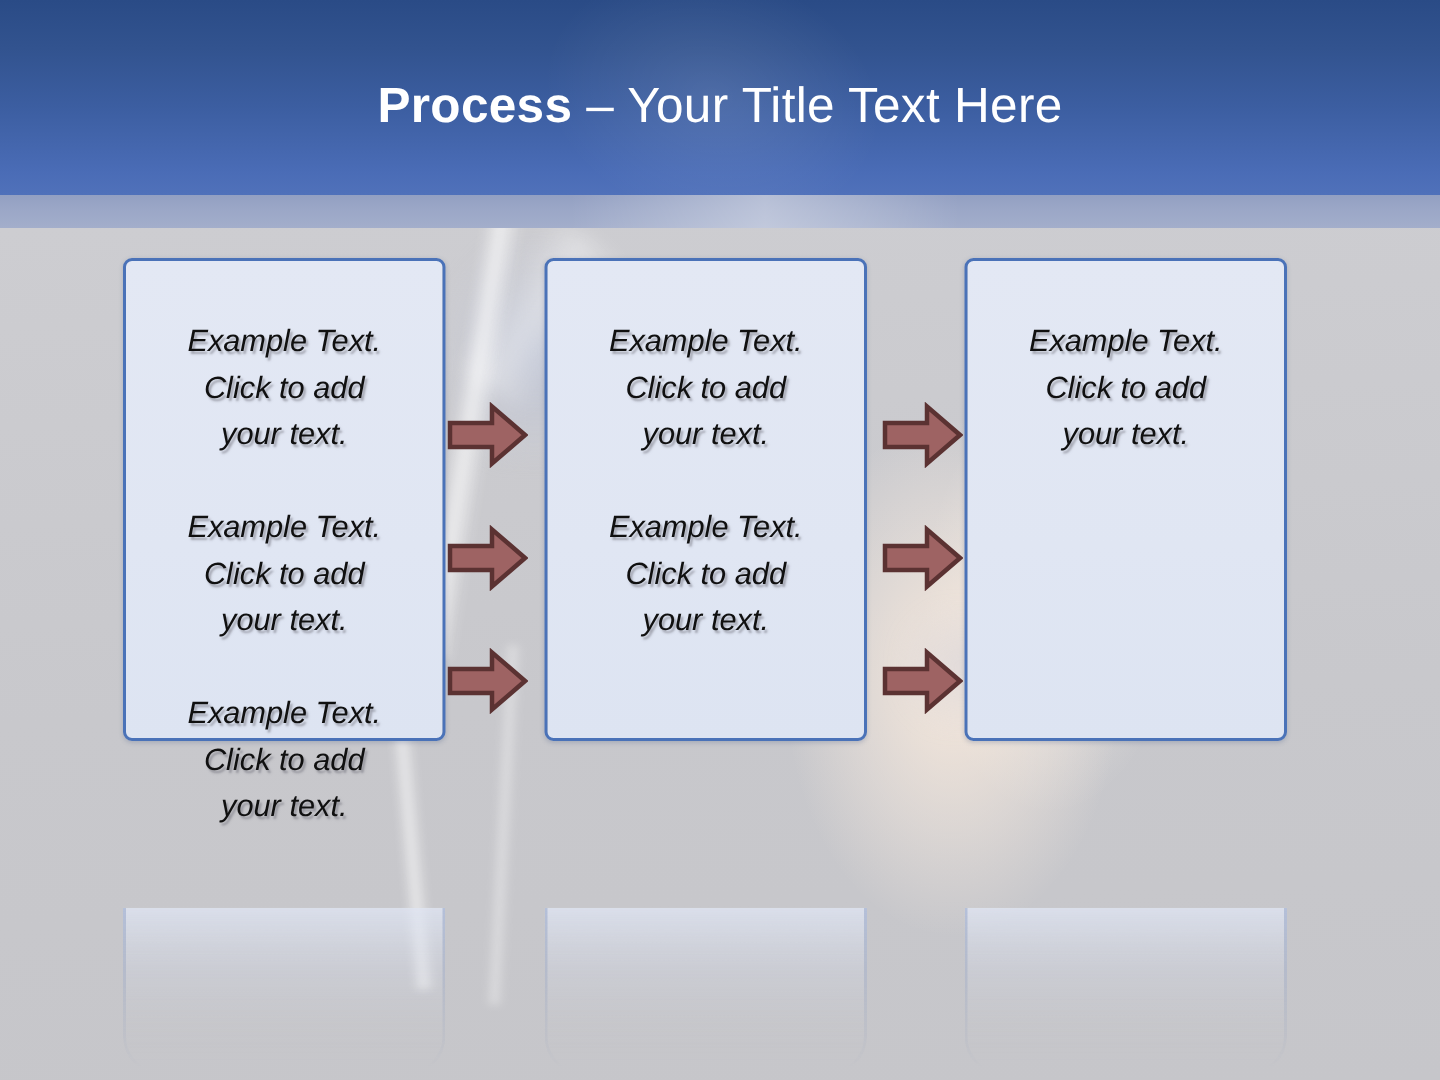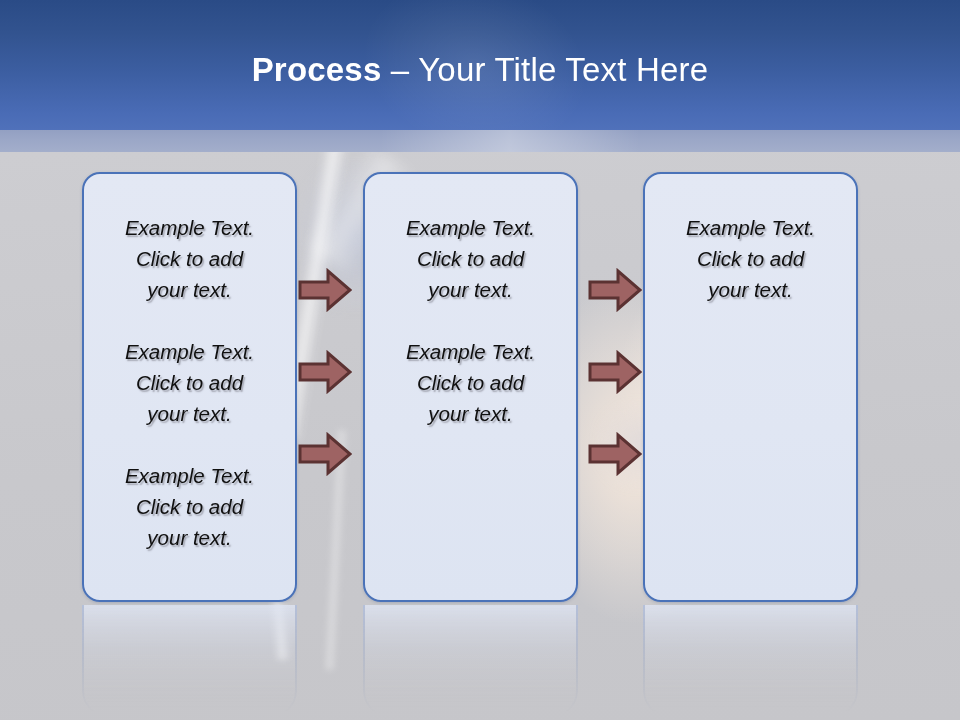--- a/index.html
+++ b/index.html
@@ -74,24 +74,24 @@
   .header-band-sheen {
     position:absolute; left:380px; top:0; width:260px; height:22px;
     background:linear-gradient(90deg, rgba(255,255,255,0) 0%, rgba(255,255,255,0.33) 50%, rgba(255,255,255,0) 100%);
   }
 
   
   .box {
     position:absolute;
     top:172px;
     width:215px;
-    height:430px;
+    height:322px;
     background:linear-gradient(180deg, #e3e8f4 0%, #e0e6f3 60%, #dde4f2 100%);
     border:2.5px solid #4a72b8;
-    border-radius:18px;
+    border-radius:6px;
     box-shadow:0 1px 3px rgba(70,90,130,0.25);
   }
   .box.b1 { left:82px; }
   .box.b2 { left:363px; }
   .box.b3 { left:643px; }
 
   .box-text {
     position:absolute; left:6px; right:6px;
     text-align:center;
     font-style:italic;

